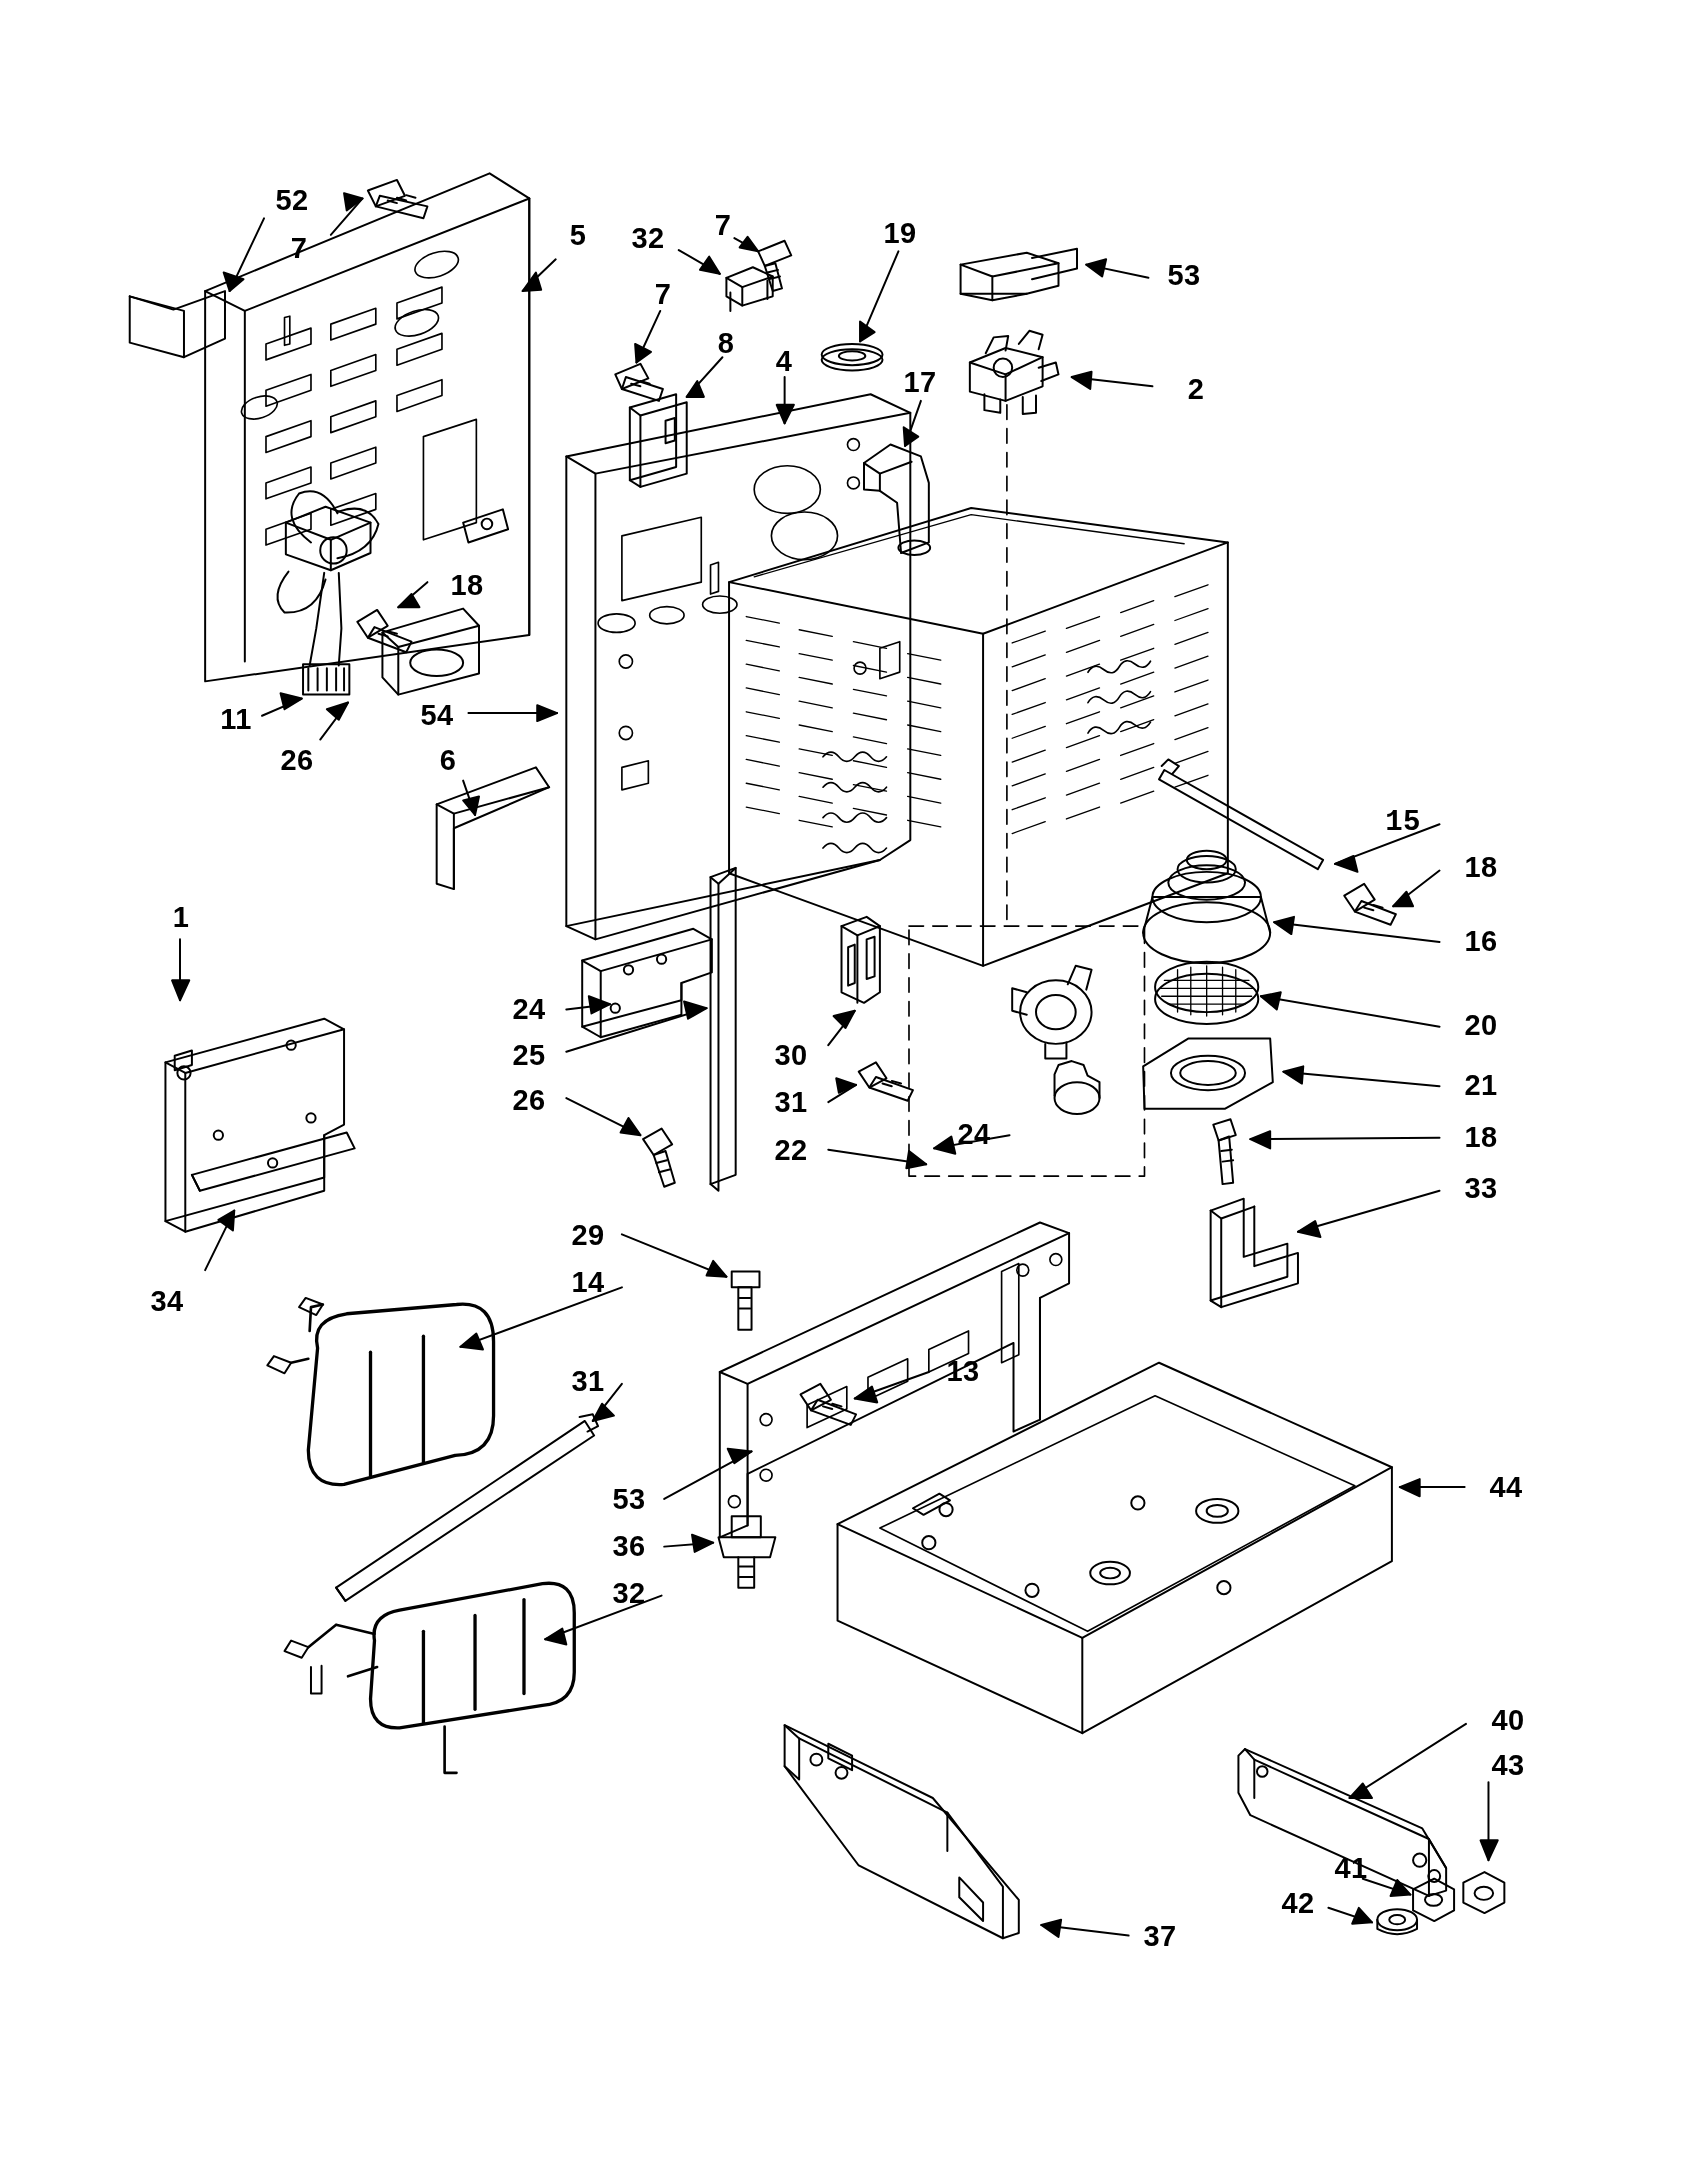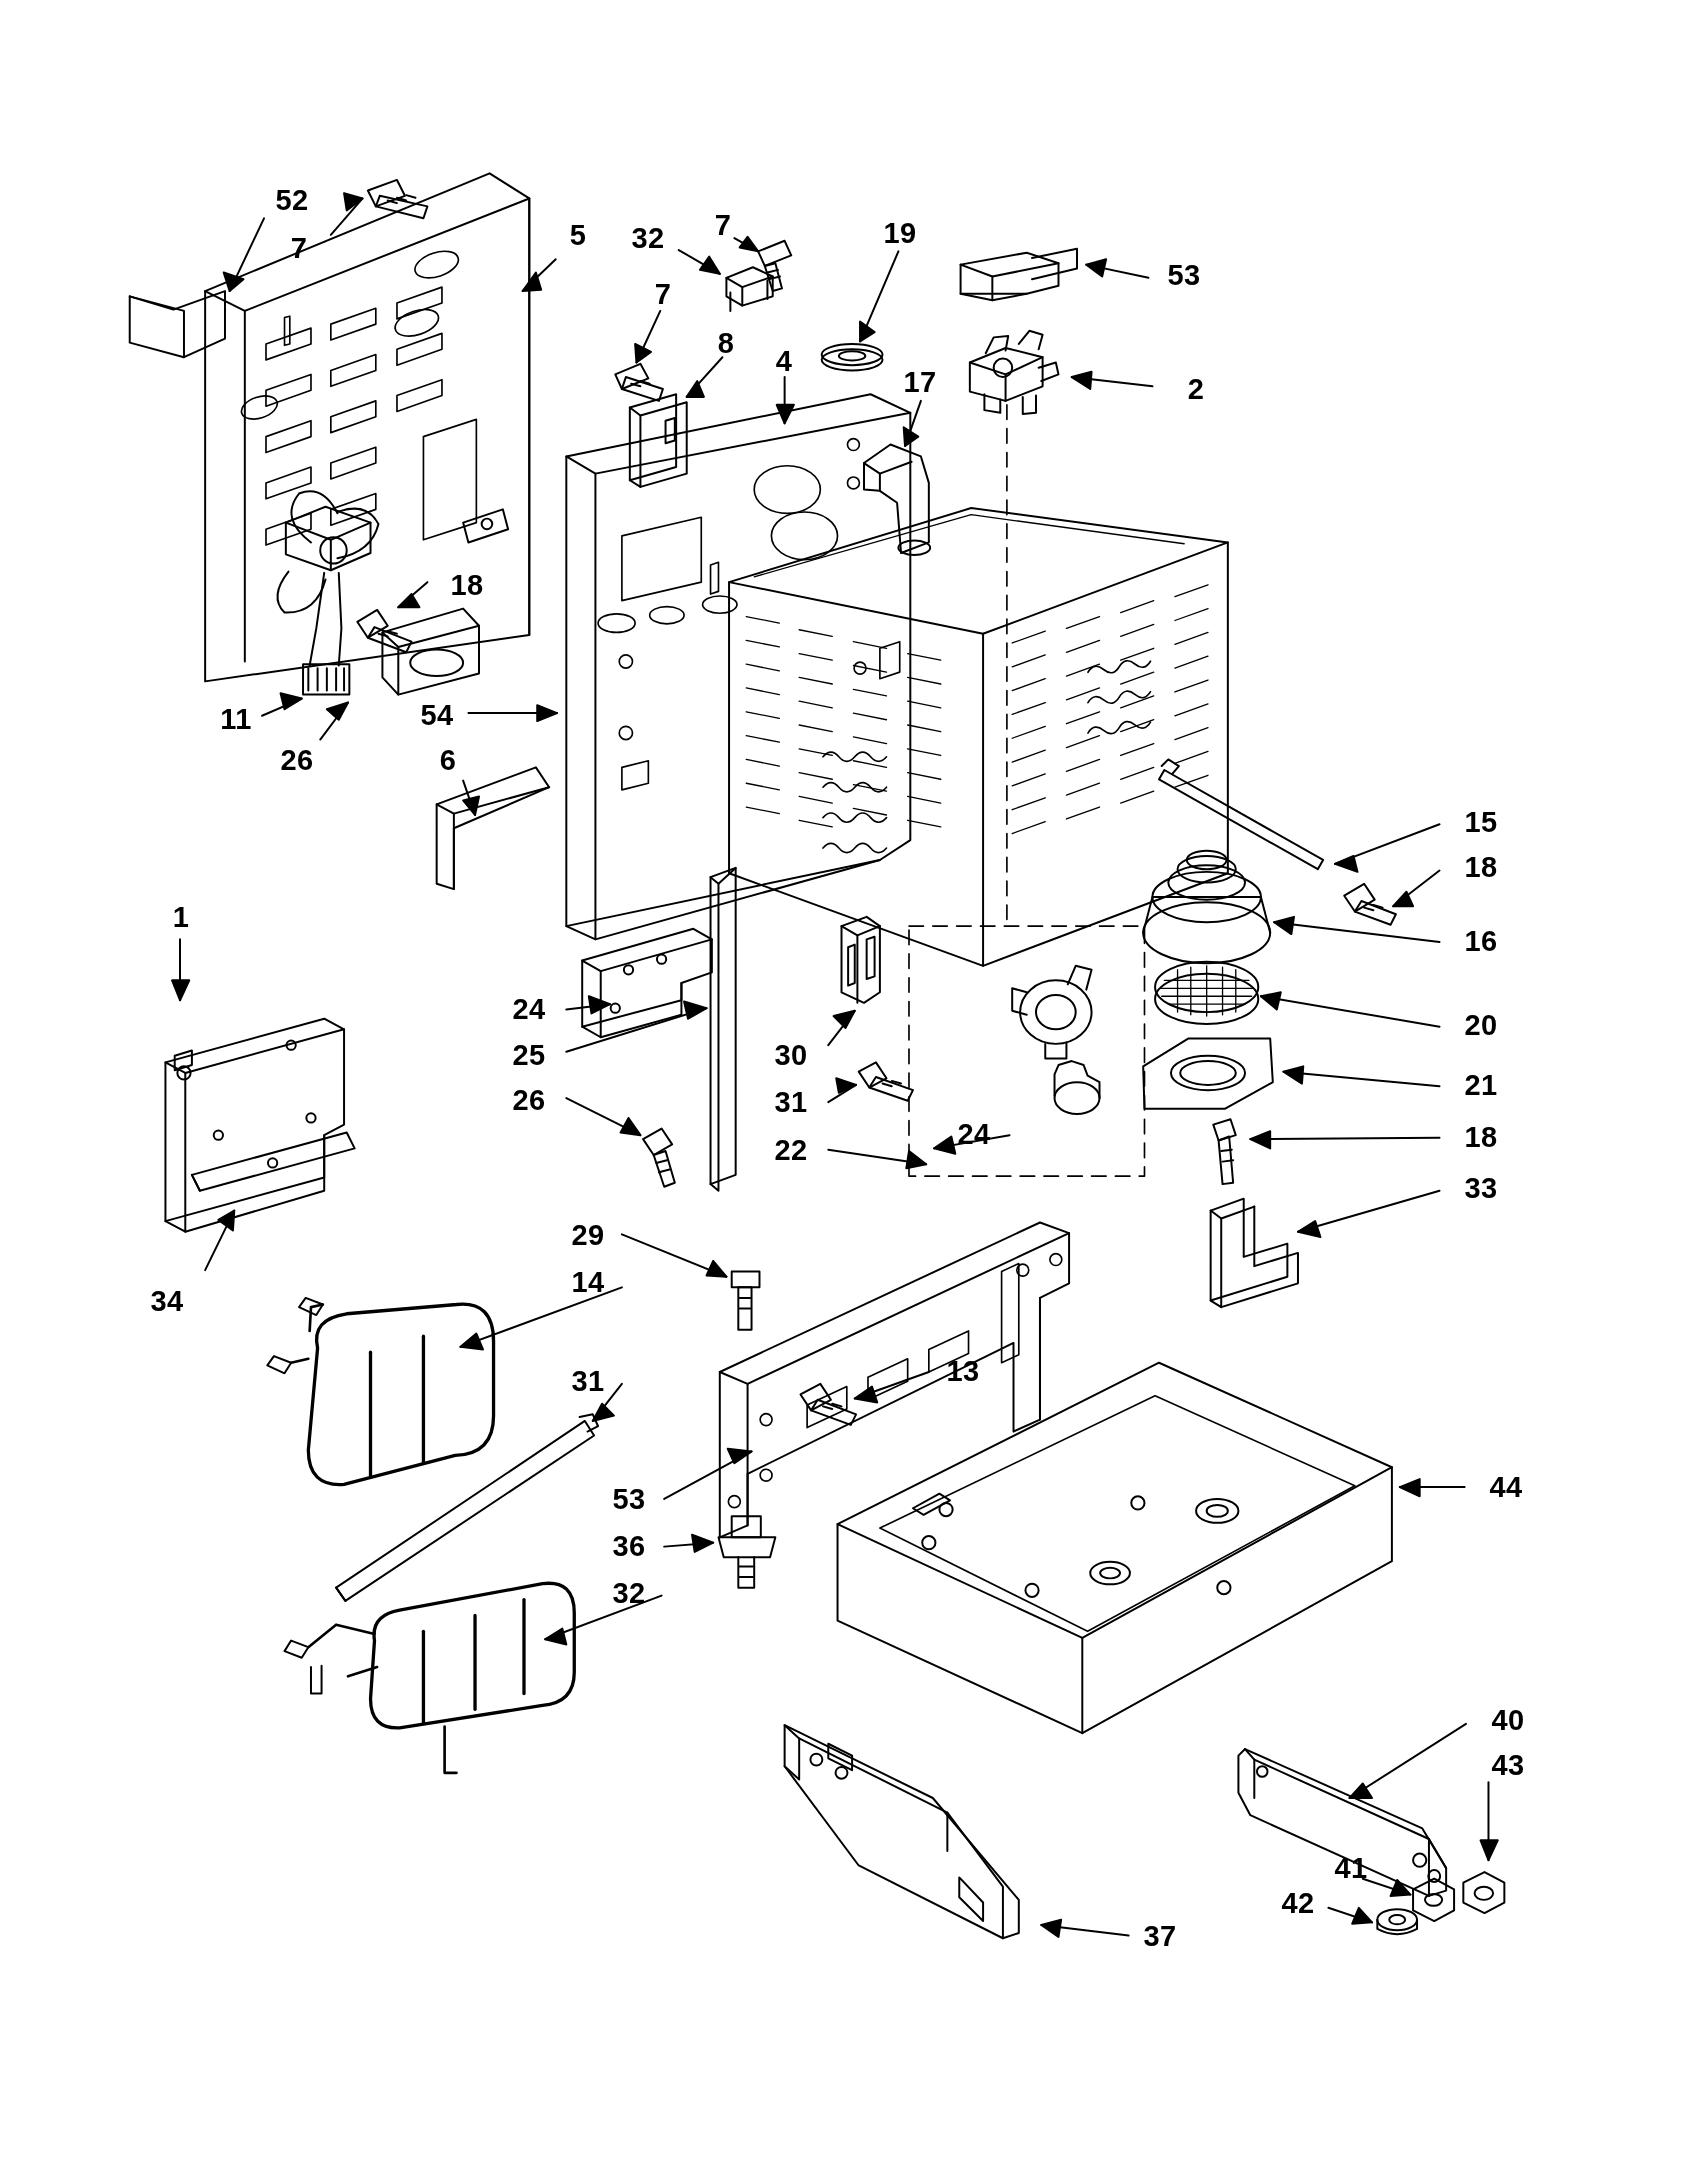--- a/index.html
+++ b/index.html
@@ -578,21 +578,21 @@
 <div class="callout" style="left:663px; top:294px;">7</div>
 <div class="callout" style="left:726px; top:343px;">8</div>
 <div class="callout" style="left:784px; top:361px;">4</div>
 <div class="callout" style="left:920px; top:382px;">17</div>
 <div class="callout" style="left:1196px; top:389px;">2</div>
 <div class="callout" style="left:467px;  top:585px;">18</div>
 <div class="callout" style="left:236px;  top:719px;">11</div>
 <div class="callout" style="left:297px;  top:760px;">26</div>
 <div class="callout" style="left:437px;  top:715px;">54</div>
 <div class="callout" style="left:448px;  top:760px;">6</div>
-<div class="callout" style="left:1481px; top:822px;">15</div>
+<div class="callout" style="left:1403px; top:822px;font-family:Liberation Mono, monospace;">15</div>
 <div class="callout" style="left:1481px; top:867px;">18</div>
 <div class="callout" style="left:1481px; top:941px;">16</div>
 <div class="callout" style="left:1481px; top:1025px;">20</div>
 <div class="callout" style="left:1481px; top:1085px;">21</div>
 <div class="callout" style="left:1481px; top:1137px;">18</div>
 <div class="callout" style="left:1481px; top:1188px;">33</div>
 <div class="callout" style="left:181px;  top:917px;">1</div>
 <div class="callout" style="left:529px;  top:1009px;">24</div>
 <div class="callout" style="left:529px;  top:1055px;">25</div>
 <div class="callout" style="left:529px;  top:1100px;">26</div>

